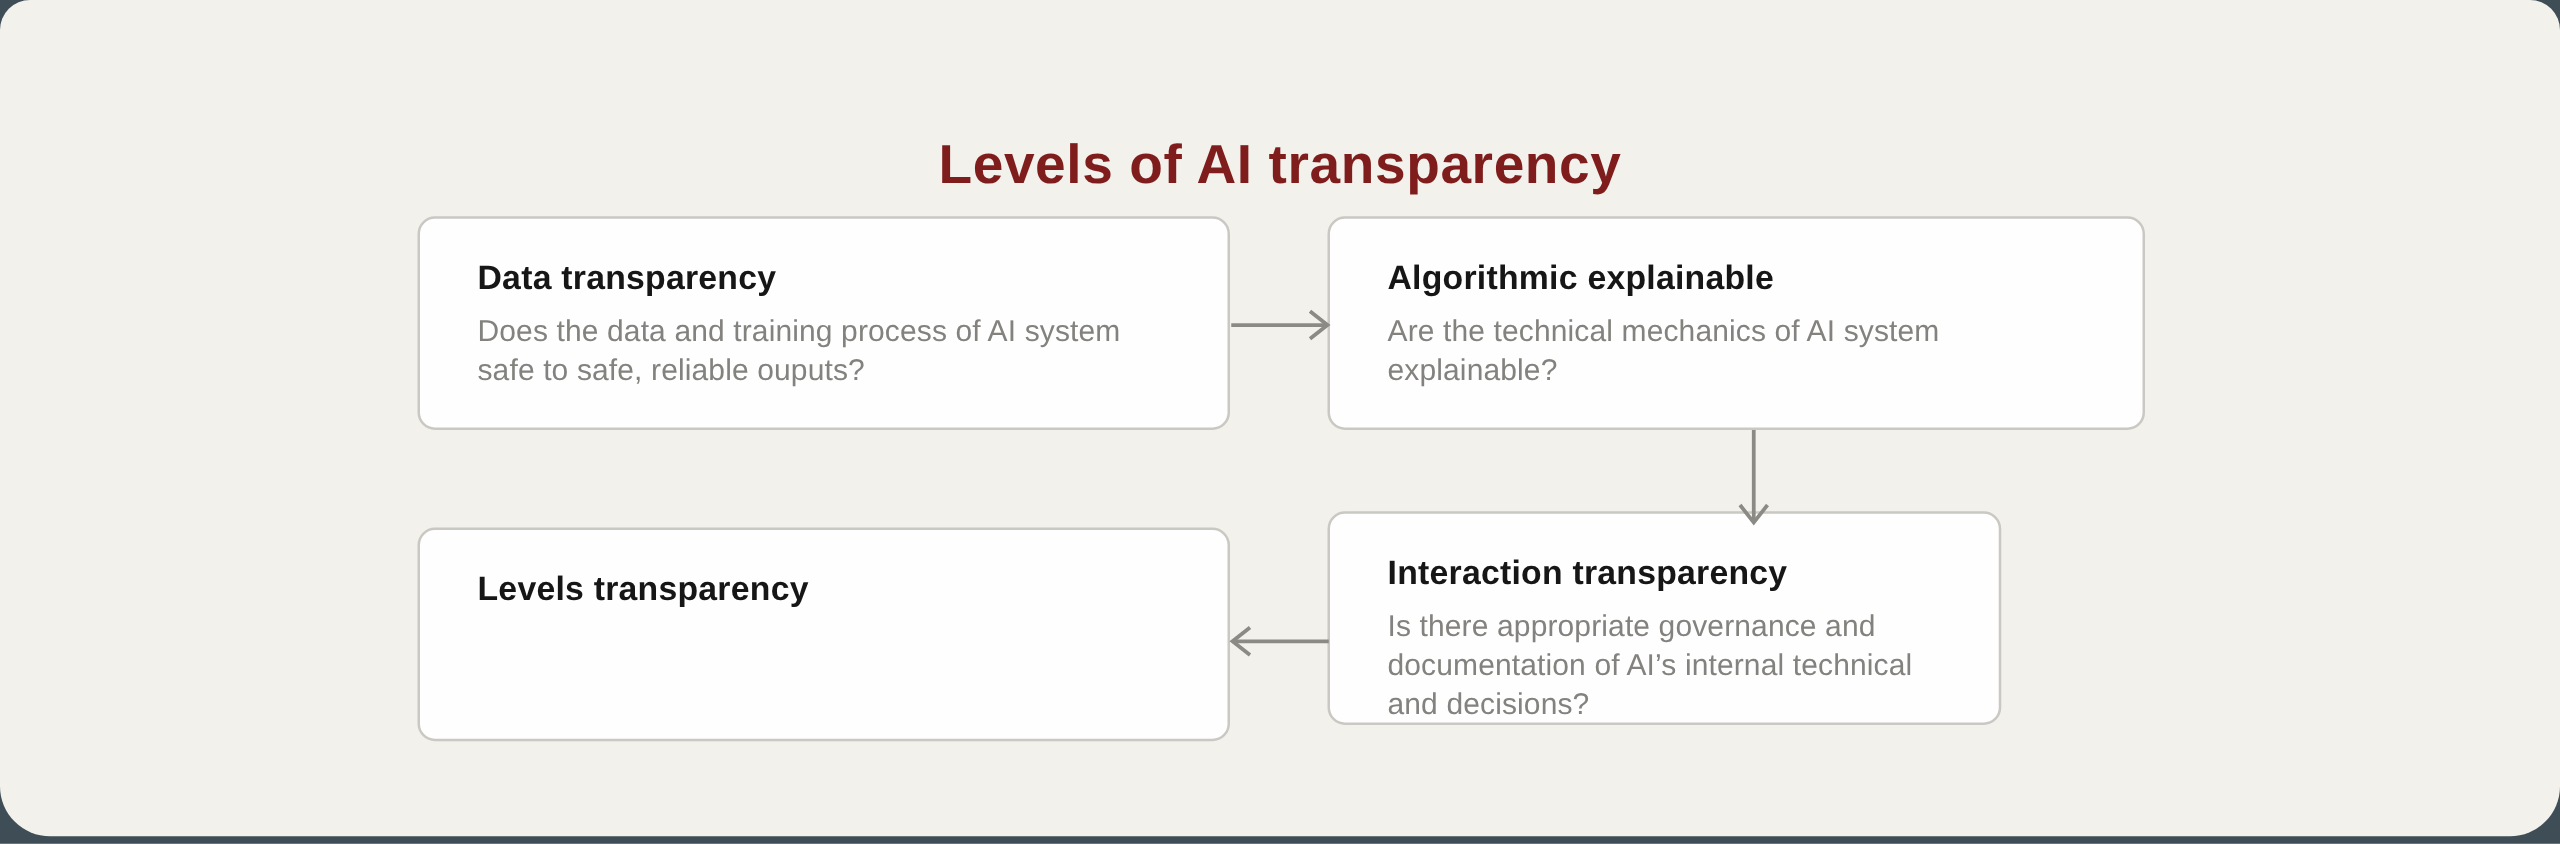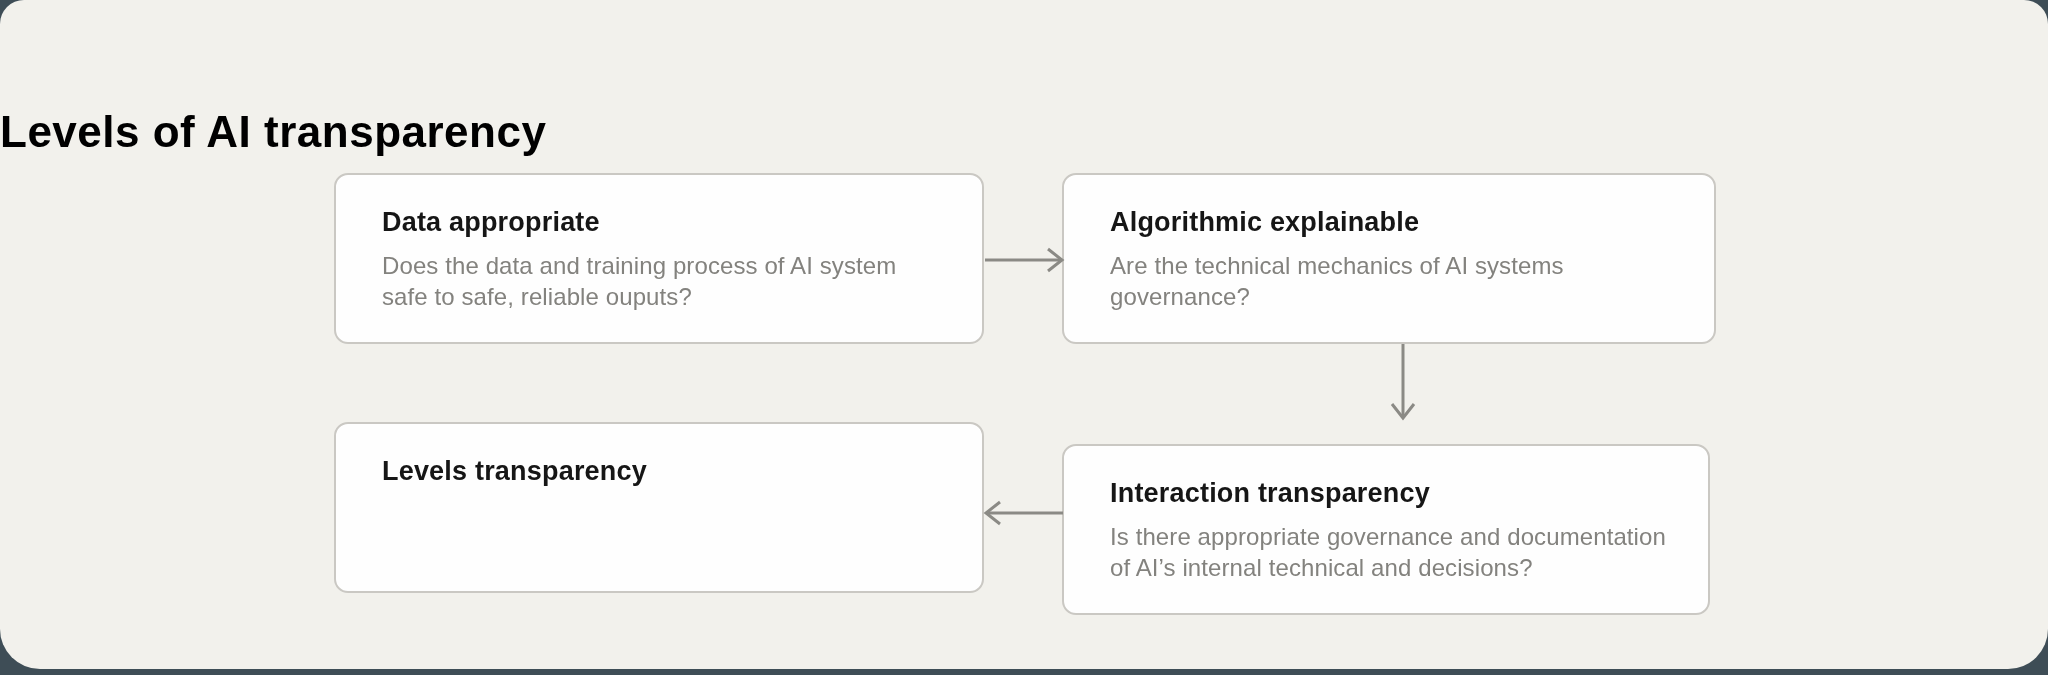--- a/index.html
+++ b/index.html
@@ -15,24 +15,25 @@
     width: 2048px; height: 675px;
   }
   .panel {
     position: absolute; left: 0; right: 0; top: 0; bottom: 6px;
     background: #f2f1ec;
     border-radius: 24px 24px 40px 40px;
   }
   .title {
     position: absolute;
     left: 0; right: 0; top: 78px;
+    text-align: center;
     font-size: 44px;
     font-weight: 600;
     letter-spacing: 0.5px;
-    color: #000000;
+    color: #7f1d1d;
   }
   .card {
     position: absolute;
     box-sizing: border-box;
     background: #fefefe;
     border: 2px solid #cac8c3;
     border-radius: 14px;
     padding: 32px 40px 0 46px;
   }
   .card h2 {
@@ -44,41 +45,41 @@
   }
   .card p {
     margin: 0;
     font-size: 24px;
     line-height: 31px;
     color: #83827e;
     letter-spacing: 0.1px;
   }
   .card-1 { left: 334px;  top: 173px; width: 650px; height: 171px; }
   .card-2 { left: 1062px; top: 173px; width: 654px; height: 171px; }
-  .card-3 { left: 1062px; top: 444px; width: 648px; height: 171px; }
+  .card-3 { left: 1062px; top: 409px; width: 539px; height: 171px; }
   .card-4 { left: 334px;  top: 422px; width: 650px; height: 171px; }
   .arrow { position: absolute; }
   .arrow svg { display: block; }
 </style>
 </head>
 <body>
 
 <div class="stage">
   <div class="panel">
 
     <h1 class="title">Levels of AI transparency</h1>
 
     <div class="card card-1">
-      <h2>Data appropriate</h2>
+      <h2>Data transparency</h2>
       <p>Does the data and training process of AI system safe to safe, reliable ouputs?</p>
     </div>
 
     <div class="card card-2">
       <h2>Algorithmic explainable</h2>
-      <p>Are the technical mechanics of AI systems governance?</p>
+      <p>Are the technical mechanics of AI system explainable?</p>
     </div>
 
     <div class="card card-3">
       <h2>Interaction transparency</h2>
       <p>Is there appropriate governance and documentation of AI’s internal technical and decisions?</p>
     </div>
 
     <div class="card card-4">
       <h2>Levels transparency</h2>
     </div>

